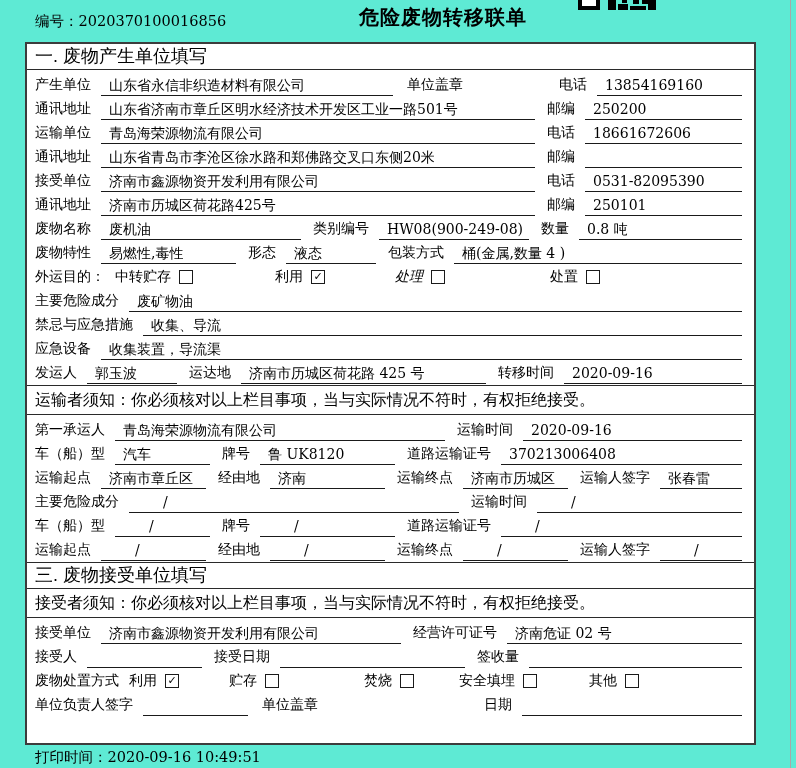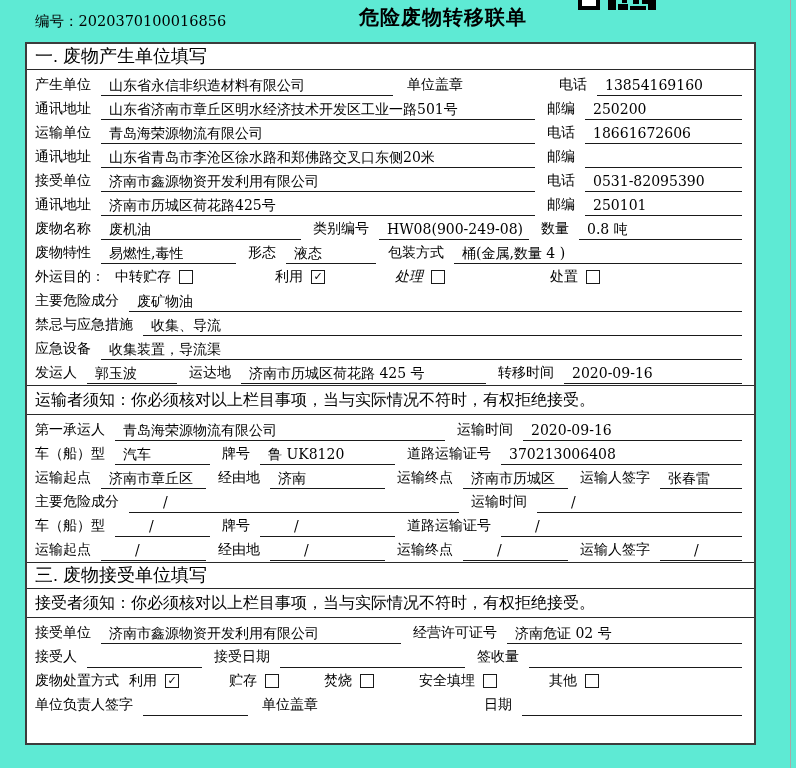--- a/index.html
+++ b/index.html
@@ -228,21 +228,21 @@
           <div class="form-row">
             <div class="seg-label">废物处置方式</div>
             <div class="seg-cb" style="width: 100px;">
               <div class="cb-label">利用</div>
               <div class="cbx">✓</div>
             </div>
             <div class="seg-cb" style="width: 95px;">
               <div class="cb-label">贮存</div>
               <div class="cbx"></div>
             </div>
-            <div class="seg-cb" style="width: 95px;">
+            <div class="seg-cb" style="width: 95px; margin-left: 40px;">
               <div class="cb-label">焚烧</div>
               <div class="cbx"></div>
             </div>
             <div class="seg-cb" style="width: 130px;">
               <div class="cb-label">安全填埋</div>
               <div class="cbx"></div>
             </div>
             <div class="seg-cb">
               <div class="cb-label">其他</div>
               <div class="cbx"></div>
@@ -252,15 +252,16 @@
             <div class="seg-label">单位负责人签字</div>
             <div class="seg-field" style="width: 105px;"></div>
             <div class="seg-plain" style="width: 210px;">单位盖章</div>
             <div class="seg-label">日期</div>
             <div class="seg-field grow"></div>
           </div>
         </div>
       </div>
     </div>
 
+  <div class="doc-footer"><span>打印时间：</span><span>2020-09-16 10:49:51</span></div>
 
   <div class="page-edge"></div>
 </div>
 
 </body></html>

